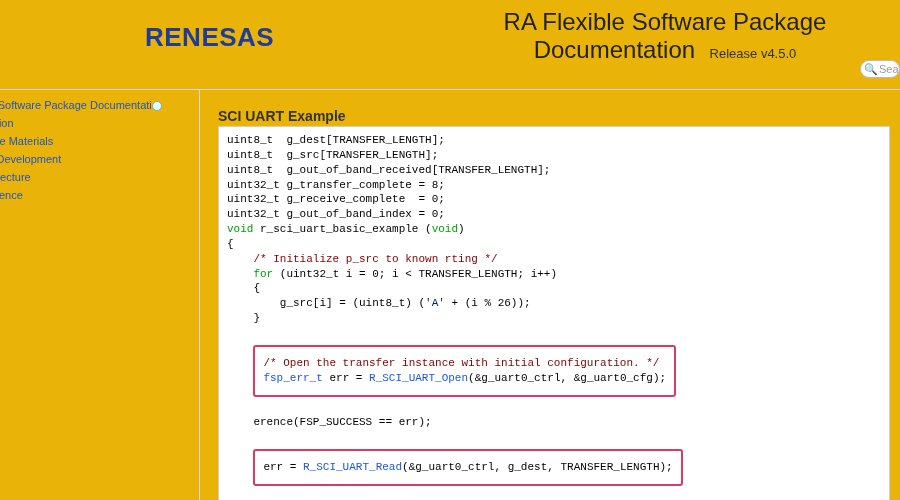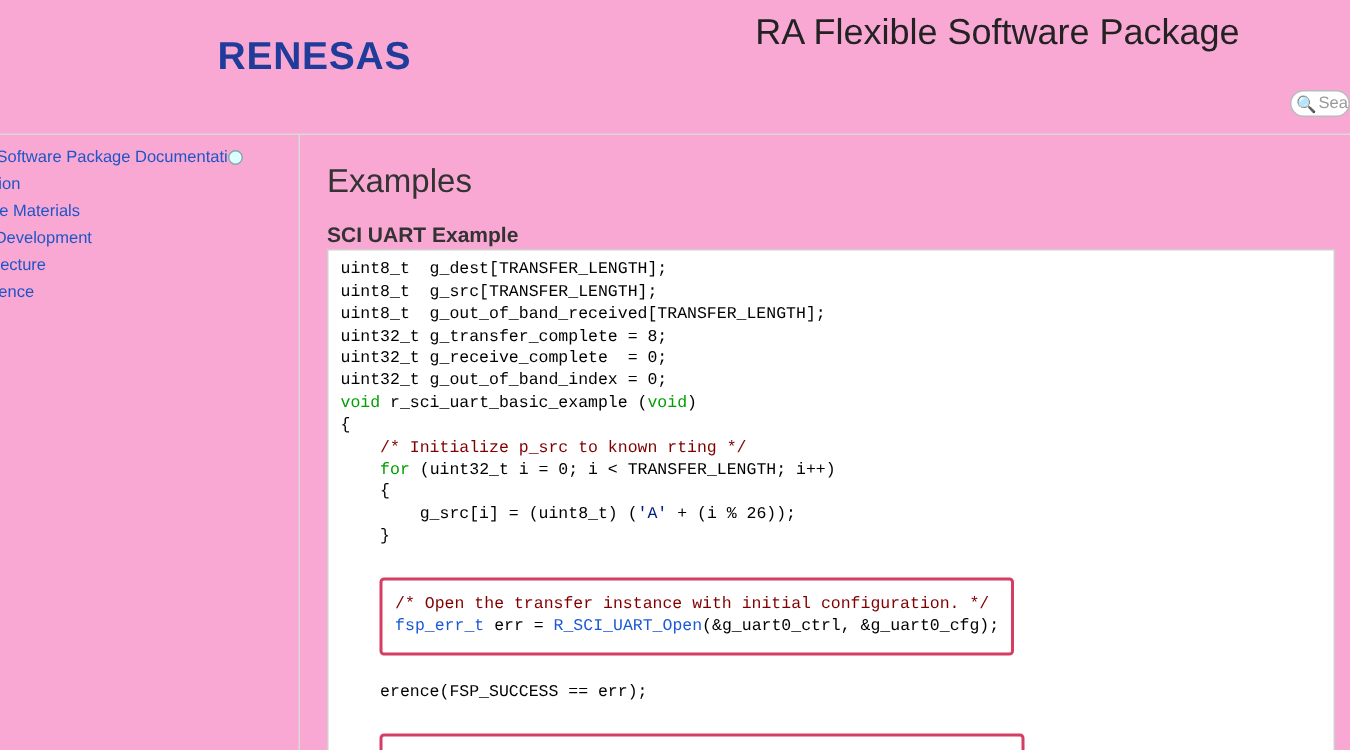--- a/index.html
+++ b/index.html
@@ -1,17 +1,17 @@
 <!DOCTYPE html>
 <html><head>
 <meta charset="utf-8">
 <style>
   * { box-sizing: border-box; }
   html, body { margin:0; padding:0; font-family: Arial, Helvetica, sans-serif; background:#fff; color:#000; }
-  .page { width:900px; height:500px; position:relative; overflow:hidden; background:#f9a8d4; }
+  .page { width:900px; height:500px; position:relative; overflow:hidden; background:#eab308; }
   
   .header { position:relative; width:100%; height:90px; border-bottom:1px solid #d9d9d9; }
   .logo { position:absolute; top:22px; left:145px; font-family: Arial, sans-serif; font-size:26px; font-weight:700; color:#1f3c9a; letter-spacing:0.5px; }
   .title-block { position:absolute; right:20px; top:8px; text-align:center; width:430px; }
   .title1 { font-size:24px; font-weight:300; color:#222; }
   .title2 { font-size:24px; font-weight:300; color:#222; display:inline-block; }
   .release { font-size:13px; color:#333; margin-left:10px; }
   .search { position:absolute; right:0px; top:60px; border:1px solid #bbb; border-radius:12px; padding:2px 6px 2px 18px; font-size:11px; color:#999; width:40px; overflow:hidden; white-space:nowrap; background:#fff; }
   .search .mag { position:absolute; left:3px; top:2px; font-size:11px; }
   
@@ -33,40 +33,43 @@
 </style>
 </head>
 <body>
 
 <div class="page">
 
   <div class="header">
     <div class="logo">RENESAS</div>
     <div class="title-block">
       <div class="title1">RA Flexible Software Package</div>
+      <div>
+        <span class="title2">Documentation</span>
+        <span class="release">Release v4.5.0</span>
+      </div>
     </div>
     <div class="search">
       <span class="mag">🔍</span>
       <span>Search</span>
     </div>
   </div>
 
   <div class="body">
     <div class="sidebar">
       <div class="item sel"><span>xible Software Package Documentati</span><span class="selcircle"></span></div>
       <div class="item">oduction</div>
       <div class="item">erence Materials</div>
       <div class="item">rting Development</div>
       <div class="item">Architecture</div>
       <div class="item">Reference</div>
       <div class="item">yright</div>
     </div>
 
     <div class="content">
-      <div class="h-examples">Examples</div>
       <div class="h-sci">SCI UART Example</div>
 
       <div class="codebox"><span>uint8_t  g_dest[TRANSFER_LENGTH];</span>
 <span>uint8_t  g_src[TRANSFER_LENGTH];</span>
 <span>uint8_t  g_out_of_band_received[TRANSFER_LENGTH];</span>
 <span>uint32_t g_transfer_complete = 8;</span>
 <span>uint32_t g_receive_complete  = 0;</span>
 <span>uint32_t g_out_of_band_index = 0;</span>
 <span class="kw">void</span><span> r_sci_uart_basic_example (</span><span class="kw">void</span><span>)</span>
 <span>{</span>

